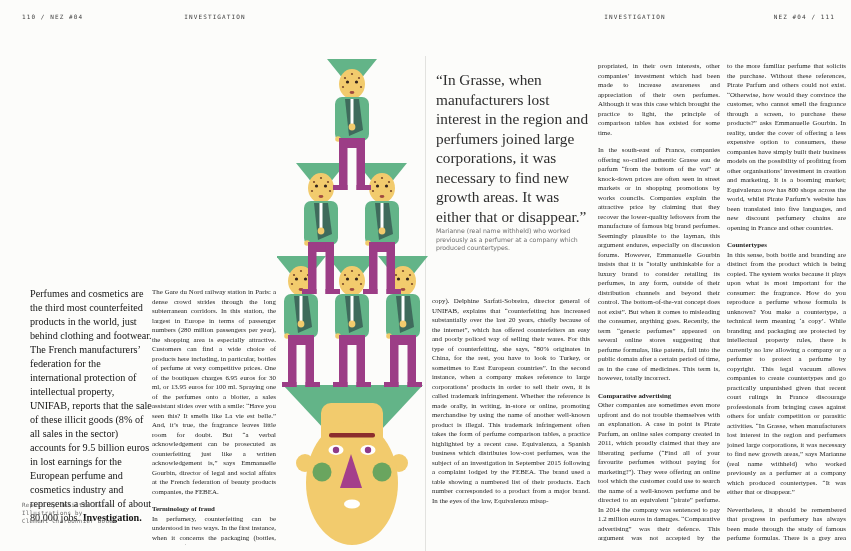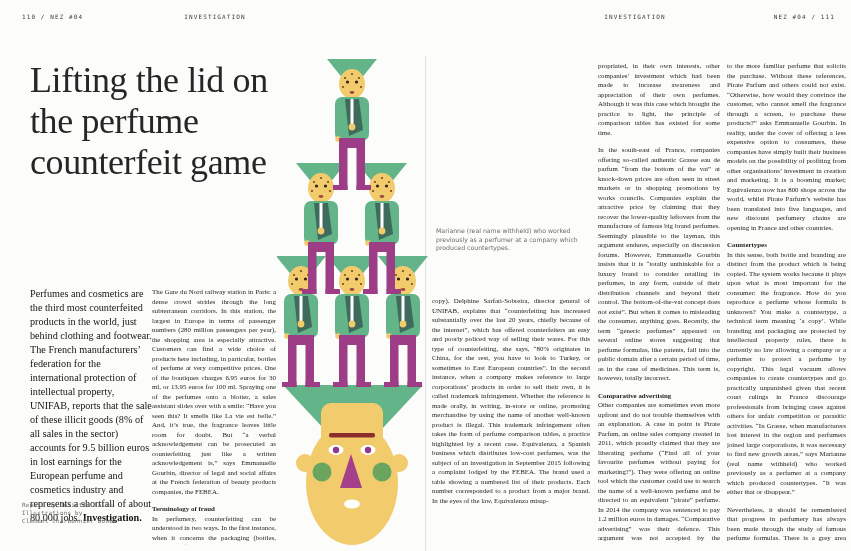--- a/index.html
+++ b/index.html
@@ -34,21 +34,20 @@
 
 <div class="spread">
 
   <div class="folio" style="left:22px">110 / NEZ #04</div>
   <div class="folio" style="left:160px;width:110px;text-align:center">INVESTIGATION</div>
   <div class="folio" style="left:580px;width:110px;text-align:center">INVESTIGATION</div>
   <div class="folio" style="right:16px">NEZ #04 / 111</div>
 
   <div class="gutter"></div>
 
-  <h1 class="headline">Lifting the lid on the perfume counterfeit game</h1>
 
   <div class="standfirst">
     <span>Perfumes and cosmetics are the third most counterfeited products in the world, just behind clothing and footwear. The French manufacturers’ federation for the international protection of intellectual property, UNIFAB, reports that the sale of these illicit goods (8% of all sales in the sector) accounts for 9.5 billion euros in lost earnings for the European perfume and cosmetics industry and represents a shortfall of about 80,000 jobs.</span>
     <span class="tag">Investigation.</span>
   </div>
 
   <div class="credits">
     <div>Report by Juliette Faliu</div>
     <div>Illustrations by</div>
     <div>Clément Charbonnier Bouet</div>
@@ -106,20 +105,21 @@
     </g>
 
     <use href="#fig" transform="translate(24,329)"></use>
     <use href="#fig" transform="translate(75,329)"></use>
     <use href="#fig" transform="translate(126,329)"></use>
     <use href="#fig" transform="translate(44,236)"></use>
     <use href="#fig" transform="translate(105,236)"></use>
     <use href="#fig" transform="translate(75,132)"></use>
   </svg>
 
+  <blockquote class="pullquote">“In Grasse, when manufacturers lost interest in the region and perfumers joined large corporations, it was necessary to find new growth areas. It was either that or disappear.”</blockquote>
   <div class="pq-caption">Marianne (real name withheld) who worked previously as a perfumer at a company which produced countertypes.</div>
 
   <div class="bodycol rcol1">
     <p>copy). Delphine Sarfati-Sobreira, director general of UNIFAB, explains that “counterfeiting has increased substantially over the last 20 years, chiefly because of the internet”, which has offered counterfeiters an easy and poorly policed way of selling their wares. For this type of counterfeiting, she says, “80% originates in China, for the rest, you have to look to Turkey, or sometimes to East European countries”. In the second instance, when a company makes reference to large corporations’ products in order to sell their own, it is called trademark infringement. Whether the reference is made orally, in writing, in-store or online, promoting merchandise by using the name of another well-known product is illegal. This trademark infringement often takes the form of perfume comparison tables, a practice highlighted by a recent case. Equivalenza, a Spanish business which distributes low-cost perfumes, was the subject of an investigation in September 2015 following a complaint lodged by the FEBEA. The brand used a table showing a numbered list of their products. Each number corresponded to a product from a major brand. In the eyes of the law, Equivalenza misap-</p>
   </div>
 
   <div class="bodycol rcol2">
     <p>propriated, in their own interests, other companies’ investment which had been made to increase awareness and appreciation of their own perfumes. Although it was this case which brought the practice to light, the principle of comparison tables has existed for some time.</p>
     <p>In the south-east of France, companies offering so-called authentic Grasse eau de parfum “from the bottom of the vat” at knock-down prices are often seen in street markets or in shopping promotions by works councils. Companies explain the attractive price by claiming that they recover the lower-quality leftovers from the manufacture of famous big brand perfumes. Seemingly plausible to the layman, this argument endures, especially on discussion forums. However, Emmanuelle Gourbin insists that it is “totally unthinkable for a luxury brand to consider retailing its perfumes, in any form, outside of their distribution channels and beyond their control. The bottom-of-the-vat concept does not exist”. But when it comes to misleading the consumer, anything goes. Recently, the term “generic perfumes” appeared on several online stores suggesting that perfume formulas, like patents, fall into the public domain after a certain period of time, as in the case of medicines. This term is, however, totally incorrect.</p>
     <p class="subhead">Comparative advertising</p>

